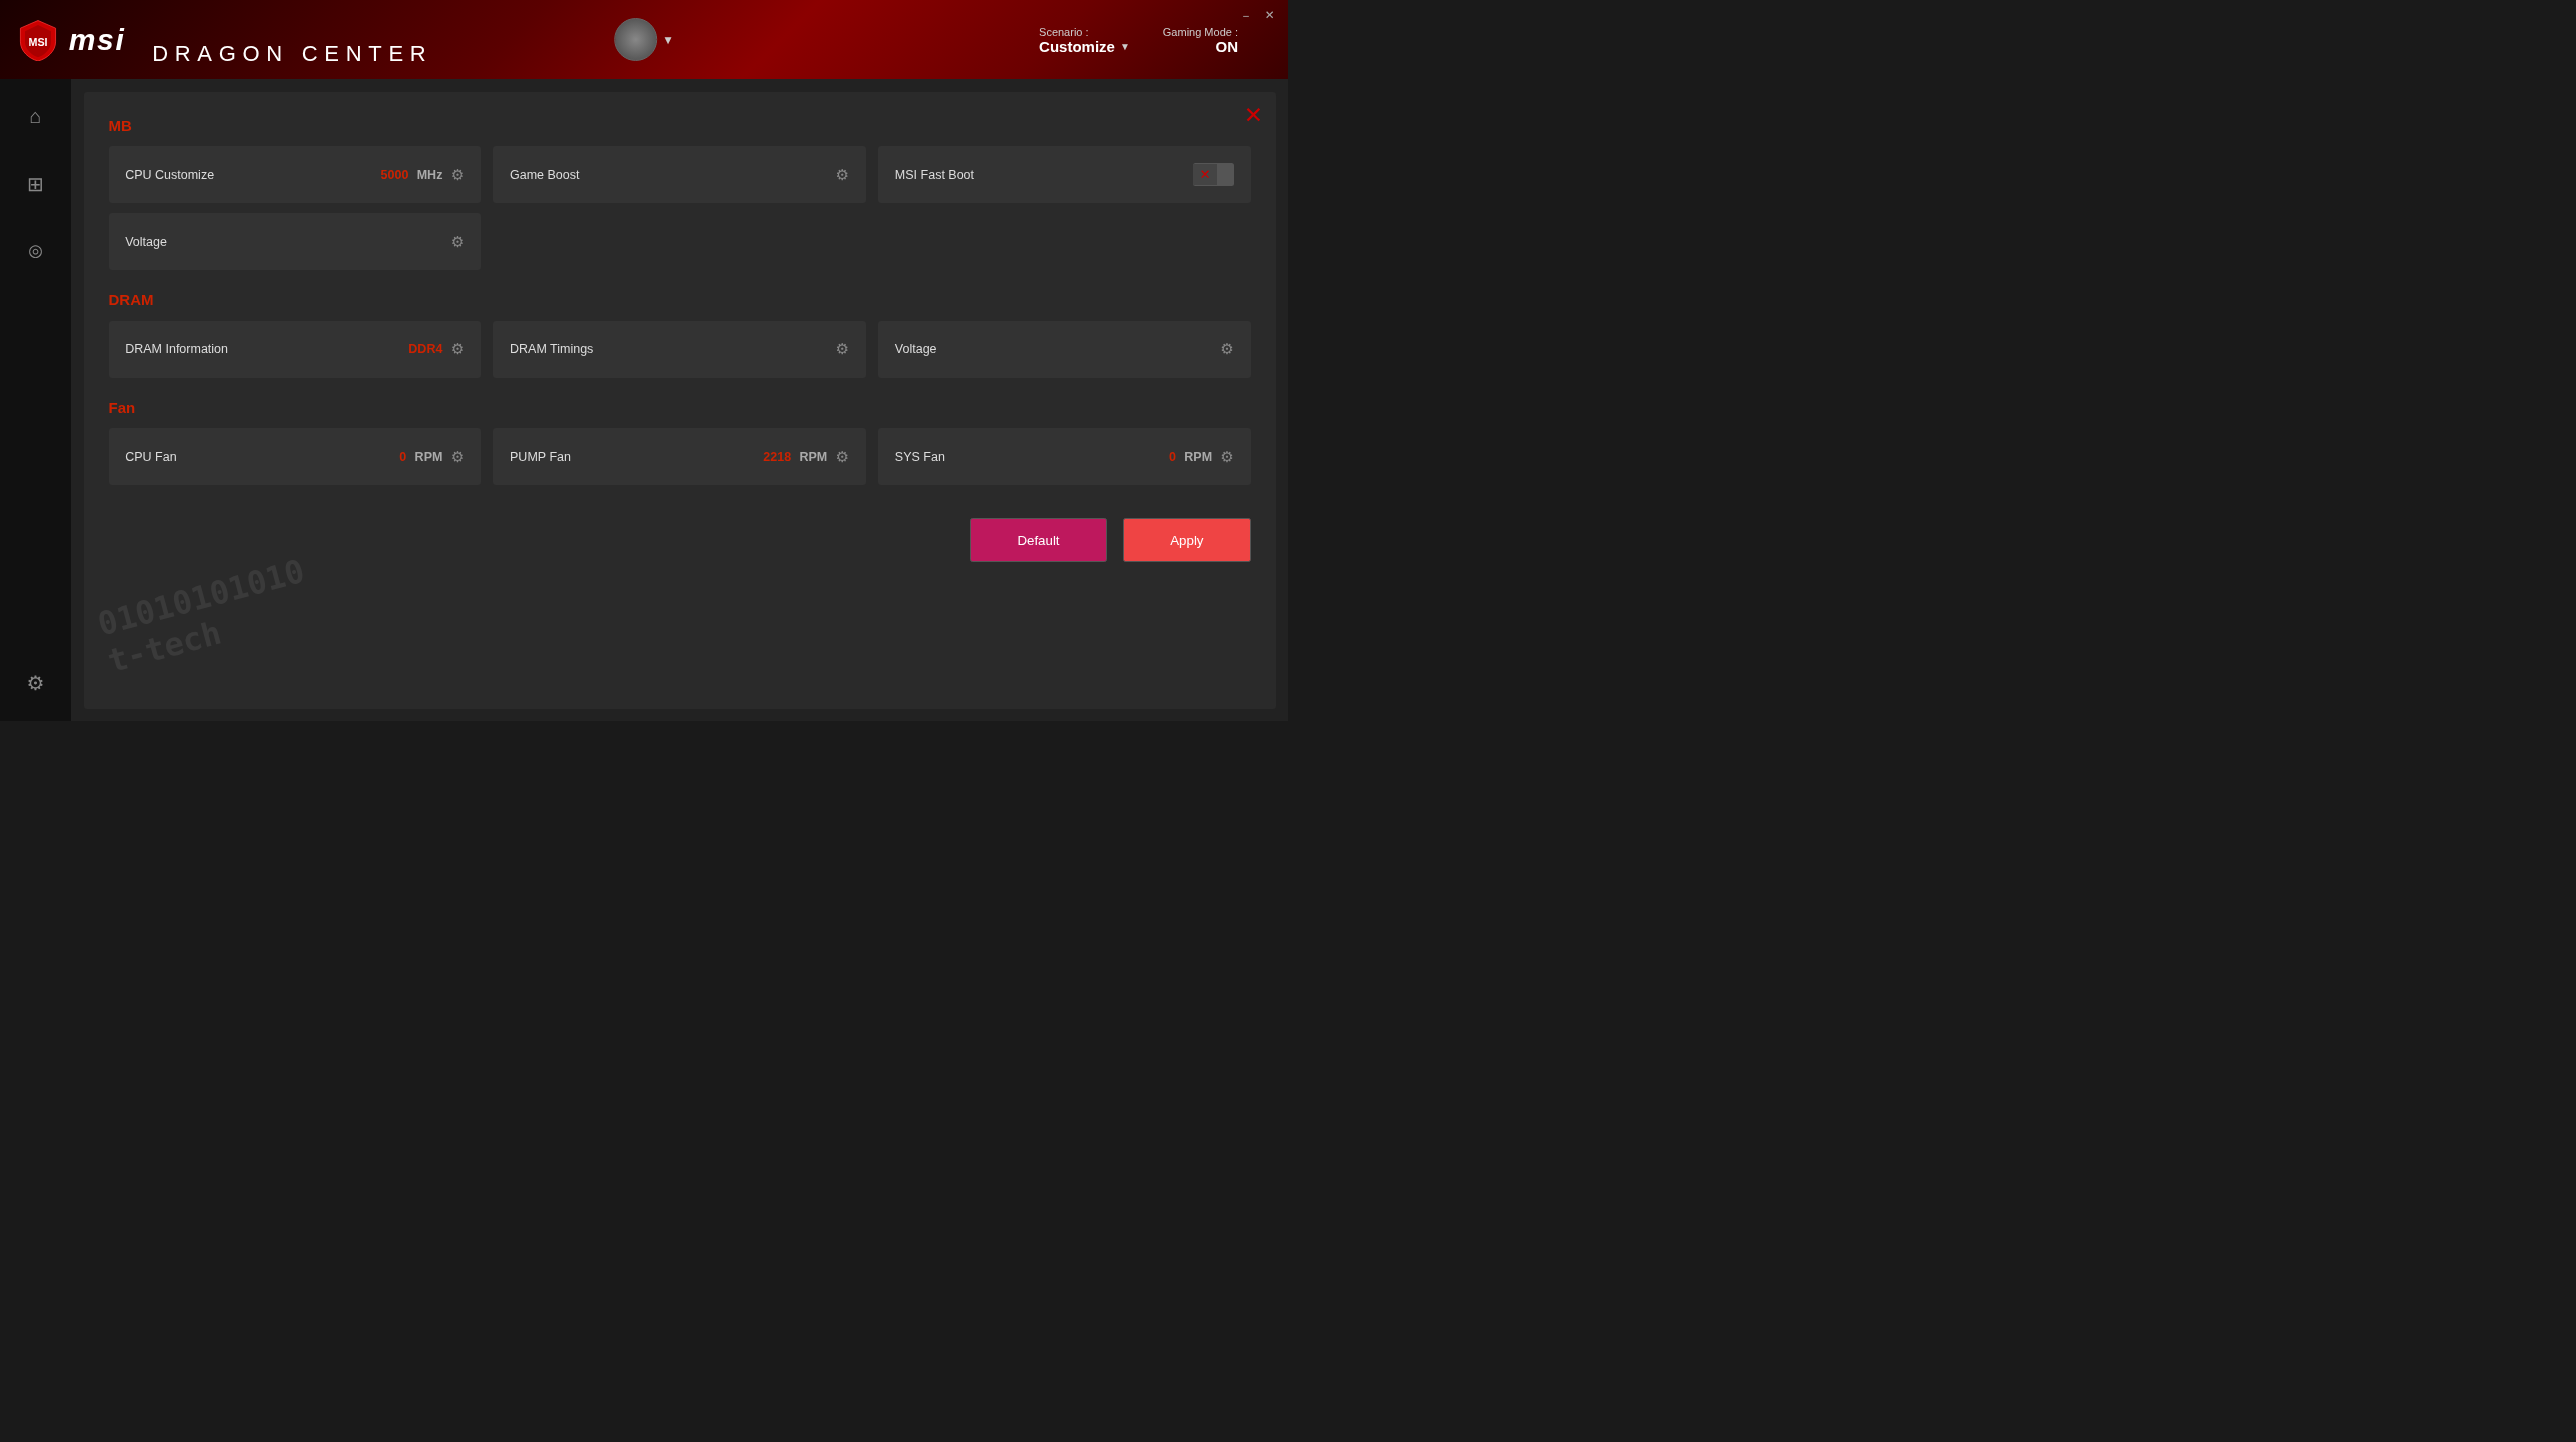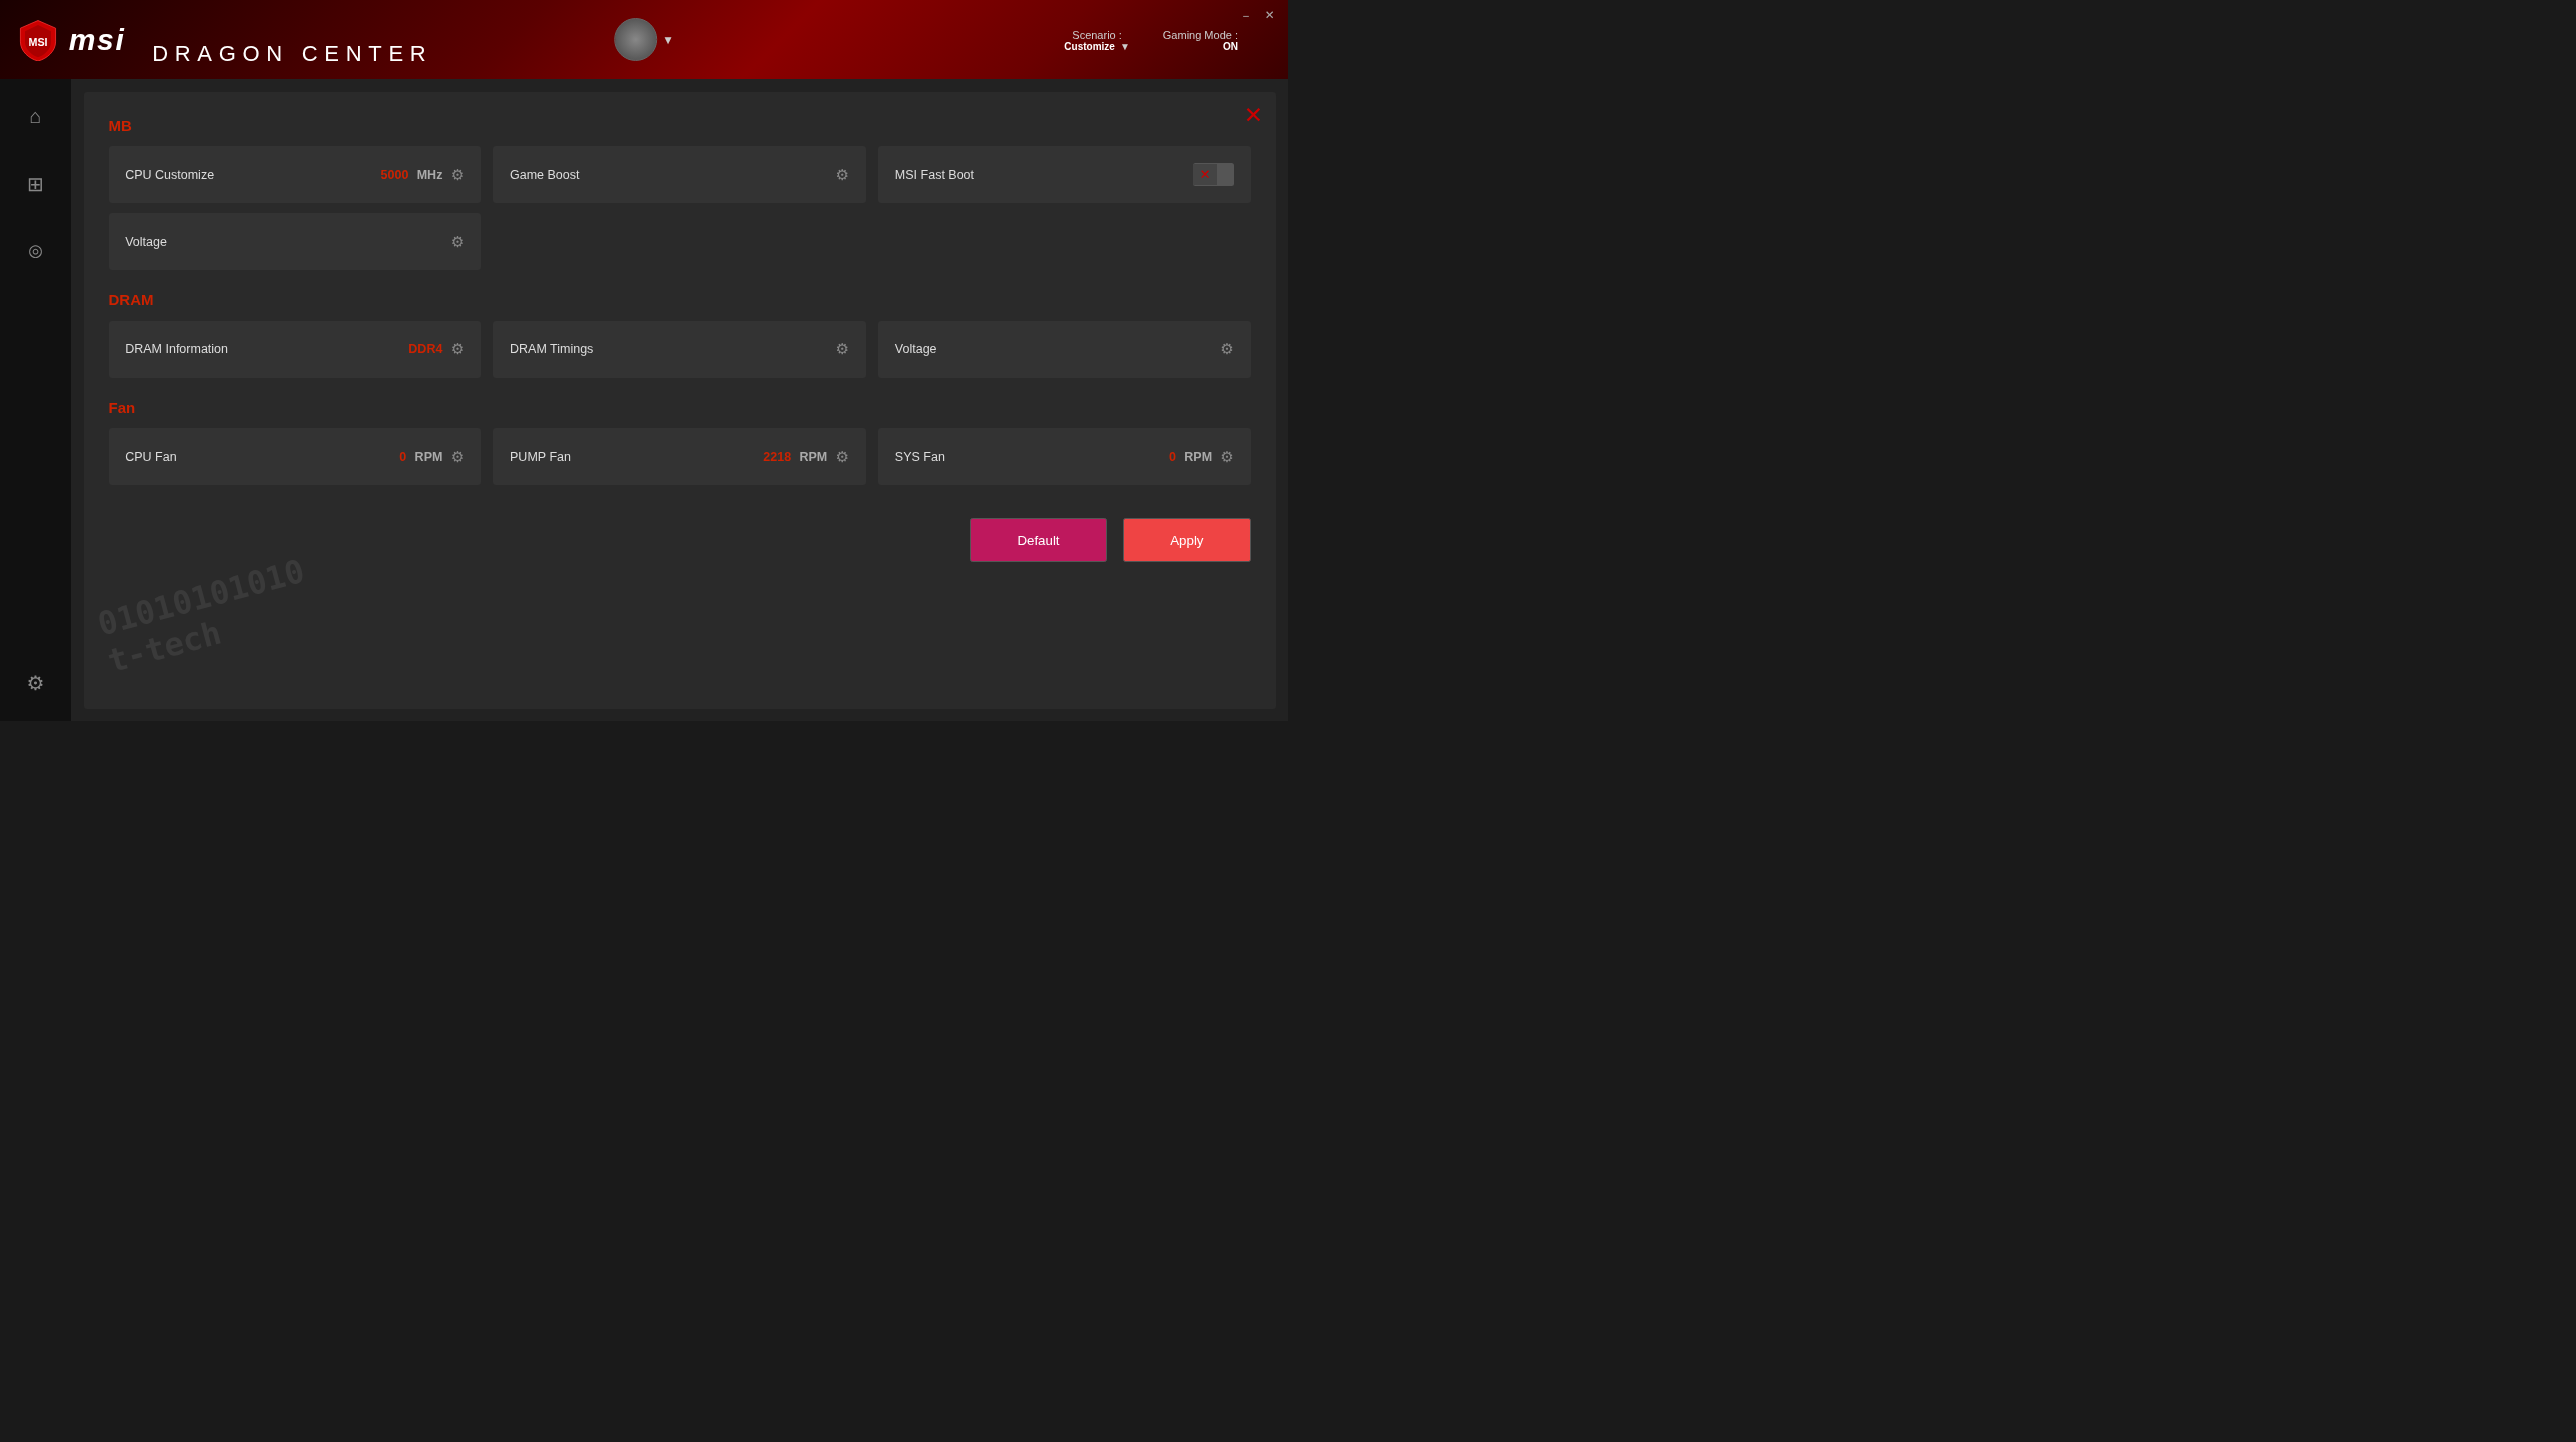--- a/index.html
+++ b/index.html
@@ -94,29 +94,29 @@
       right: 50px;
       top: 50%;
       transform: translateY(-50%);
       display: flex;
       align-items: center;
       gap: 33px;
     }
     .scenario-block {
       display: flex;
       flex-direction: column;
-      align-items: center;
+      align-items: flex-start;
     }
     .scenario-label {
       color: #ccc;
       font-size: 11px;
     }
     .scenario-value {
       color: #fff;
-      font-size: 10px;
+      font-size: 15px;
       font-weight: bold;
     }
     .scenario-row {
       display: flex;
       align-items: center;
       gap: 5px;
     }
     .gaming-mode-block {
       display: flex;
       flex-direction: column;

